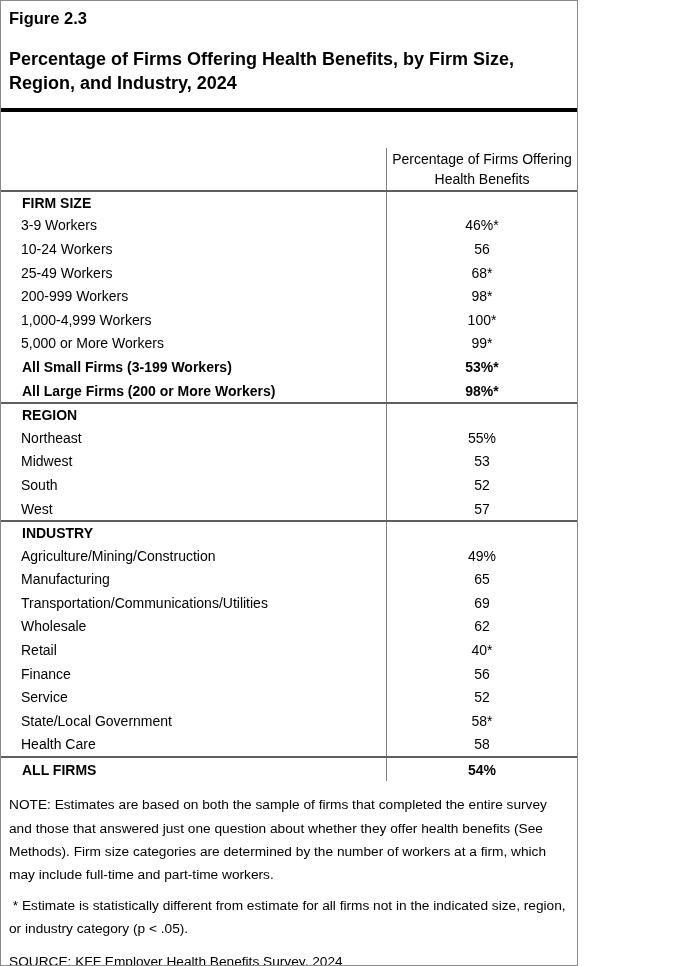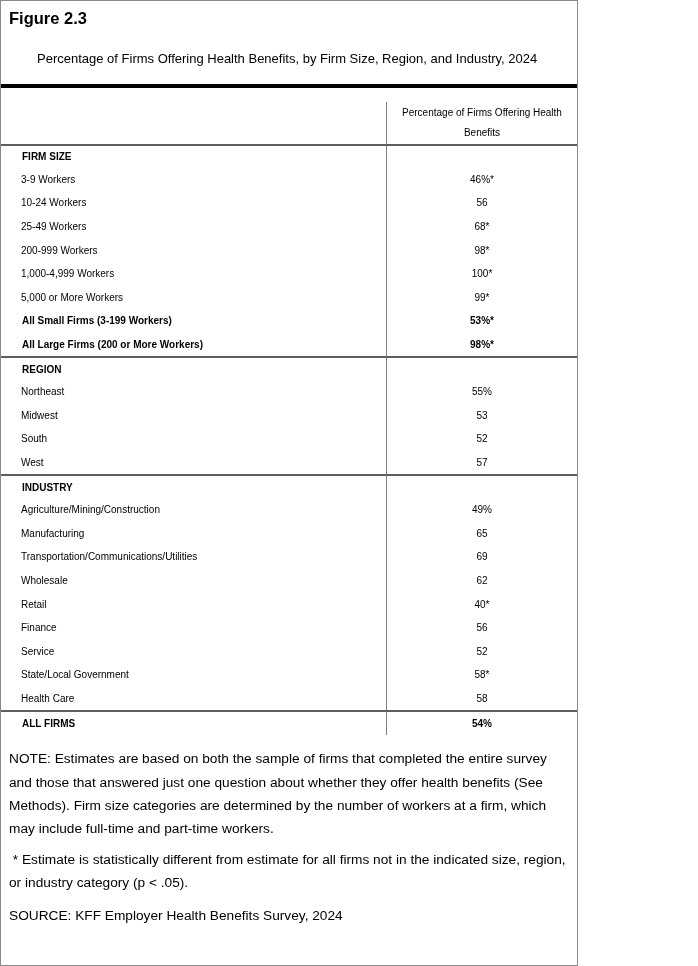--- a/index.html
+++ b/index.html
@@ -14,31 +14,30 @@
     border:1px solid #8a8a8a;
     background:#fff;
     overflow:hidden;
   }
   .title-block { padding:8px 12px 0 8px; }
   .figure-label {
     font-size:16.5px; font-weight:bold; line-height:18px;
   }
   .figure-title {
     margin-top:20px;
-    font-size:13px; font-weight:normal; line-height:24px;
+    font-size:18px; font-weight:bold; line-height:24px;
     max-width:676px;
-    margin-left:28px;
   }
   .thick-rule {
     margin-top:13px;
     height:4px; background:#000; width:100%;
   }
   .benefits-table {
-    margin-top:14px;
-    font-size:10px;
+    margin-top:36px;
+    font-size:14px;
   }
   .row {
     display:grid;
     grid-template-columns:385px 1fr;
     height:23.6px;
   }
   .cell { display:flex; align-items:center; }
   .cell.label { padding-left:21px; }
   .cell.label.indent { padding-left:20px; }
   .cell.val {

